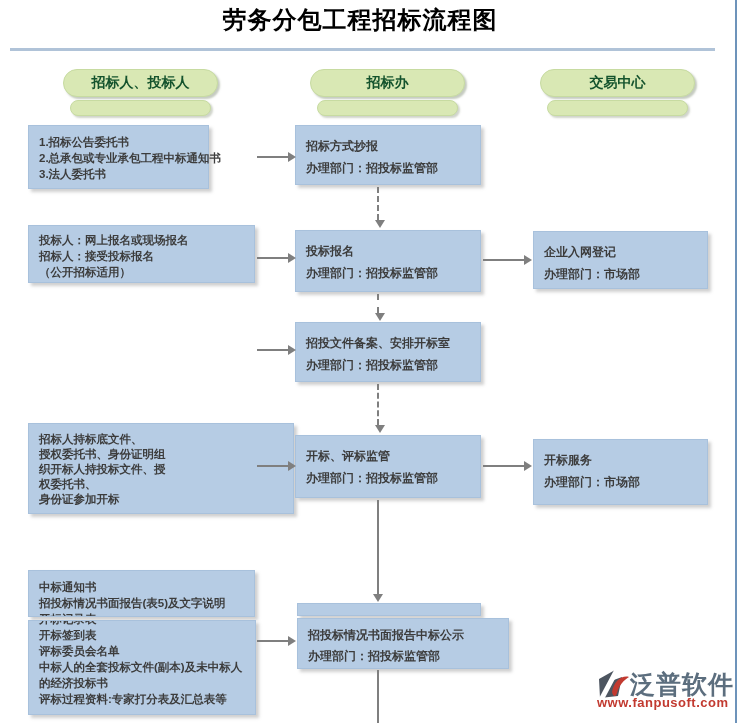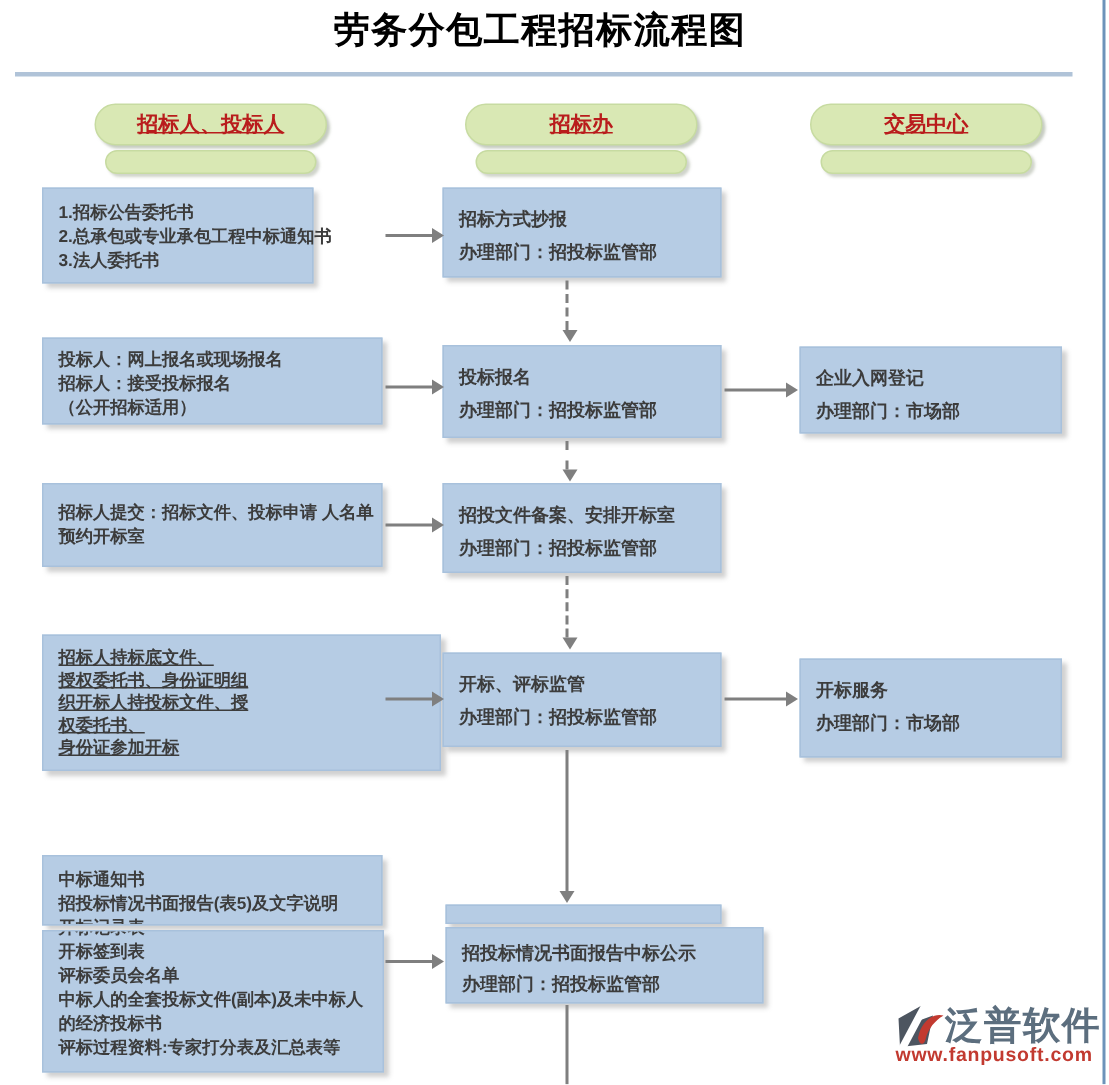--- a/index.html
+++ b/index.html
@@ -11,21 +11,21 @@
   .stage{position:relative;width:739px;height:723px;background:#fff;overflow:hidden;
          font-family:"Liberation Sans",sans-serif;}
   .title{position:absolute;top:4px;left:0;width:720px;text-align:center;
          font-family:"DejaVu Serif",serif;font-weight:bold;font-size:24px;color:#000;letter-spacing:1px;}
   .divider{position:absolute;left:10px;top:48px;width:705px;height:3px;background:var(--divider);}
   .edge-right{position:absolute;left:735px;top:0;width:2px;height:723px;background:var(--edge);}
 
   .pill{position:absolute;height:28px;background:var(--pill-fill);border:1px solid var(--pill-border);
         border-radius:15px;box-shadow:2px 2px 2px rgba(150,160,140,.55);
         display:flex;align-items:center;justify-content:center;
-        font-size:14px;font-weight:bold;color:#b91c1c;box-sizing:border-box;text-decoration:underline;}
+        font-size:14px;font-weight:bold;color:#14532d;box-sizing:border-box;}
   .pill-under{position:absolute;height:16px;background:var(--pill-fill);border:1px solid var(--pill-border);
         border-radius:9px;box-shadow:2px 2px 2px rgba(150,160,140,.45);box-sizing:border-box;}
 
   .box{position:absolute;background:var(--box-fill);border:1px solid var(--box-border);
        box-shadow:3px 3px 3px rgba(150,150,150,.45);
        padding:8px 10px;font-size:11.5px;font-weight:bold;color:var(--text);
        line-height:16px;box-sizing:border-box;white-space:nowrap;}
   .box .ln{display:block;}
   .box.sparse{line-height:22px;padding-top:9px;font-size:12px;}
   .box.tight5{line-height:15px;}
@@ -73,26 +73,22 @@
     <span class="ln">2.总承包或专业承包工程中标通知书</span>
     <span class="ln">3.法人委托书</span>
   </div>
 
   <div class="box" style="left:28px;top:225px;width:227px;height:58px;padding-top:6px;">
     <span class="ln">投标人：网上报名或现场报名</span>
     <span class="ln">招标人：接受投标报名</span>
     <span class="ln">（公开招标适用）</span>
   </div>
 
-  <div class="box pad2" style="left:28px;top:322px;width:227px;height:56px;">
-    <span class="ln">招标人提交：招标文件、投标申请 人名单</span>
-    <span class="ln">预约开标室</span>
-  </div>
 
-  <div class="box tight5" style="left:28px;top:423px;width:266px;height:91px;text-decoration:underline;">
+  <div class="box tight5" style="left:28px;top:423px;width:266px;height:91px;">
     <span class="ln">招标人持标底文件、</span>
     <span class="ln">授权委托书、身份证明组</span>
     <span class="ln">织开标人持投标文件、授</span>
     <span class="ln">权委托书、</span>
     <span class="ln">身份证参加开标</span>
   </div>
 
   <div class="box clip" style="left:28px;top:570px;width:227px;height:47px;">
     <span class="ln">中标通知书</span>
     <span class="ln">招投标情况书面报告(表5)及文字说明</span>

